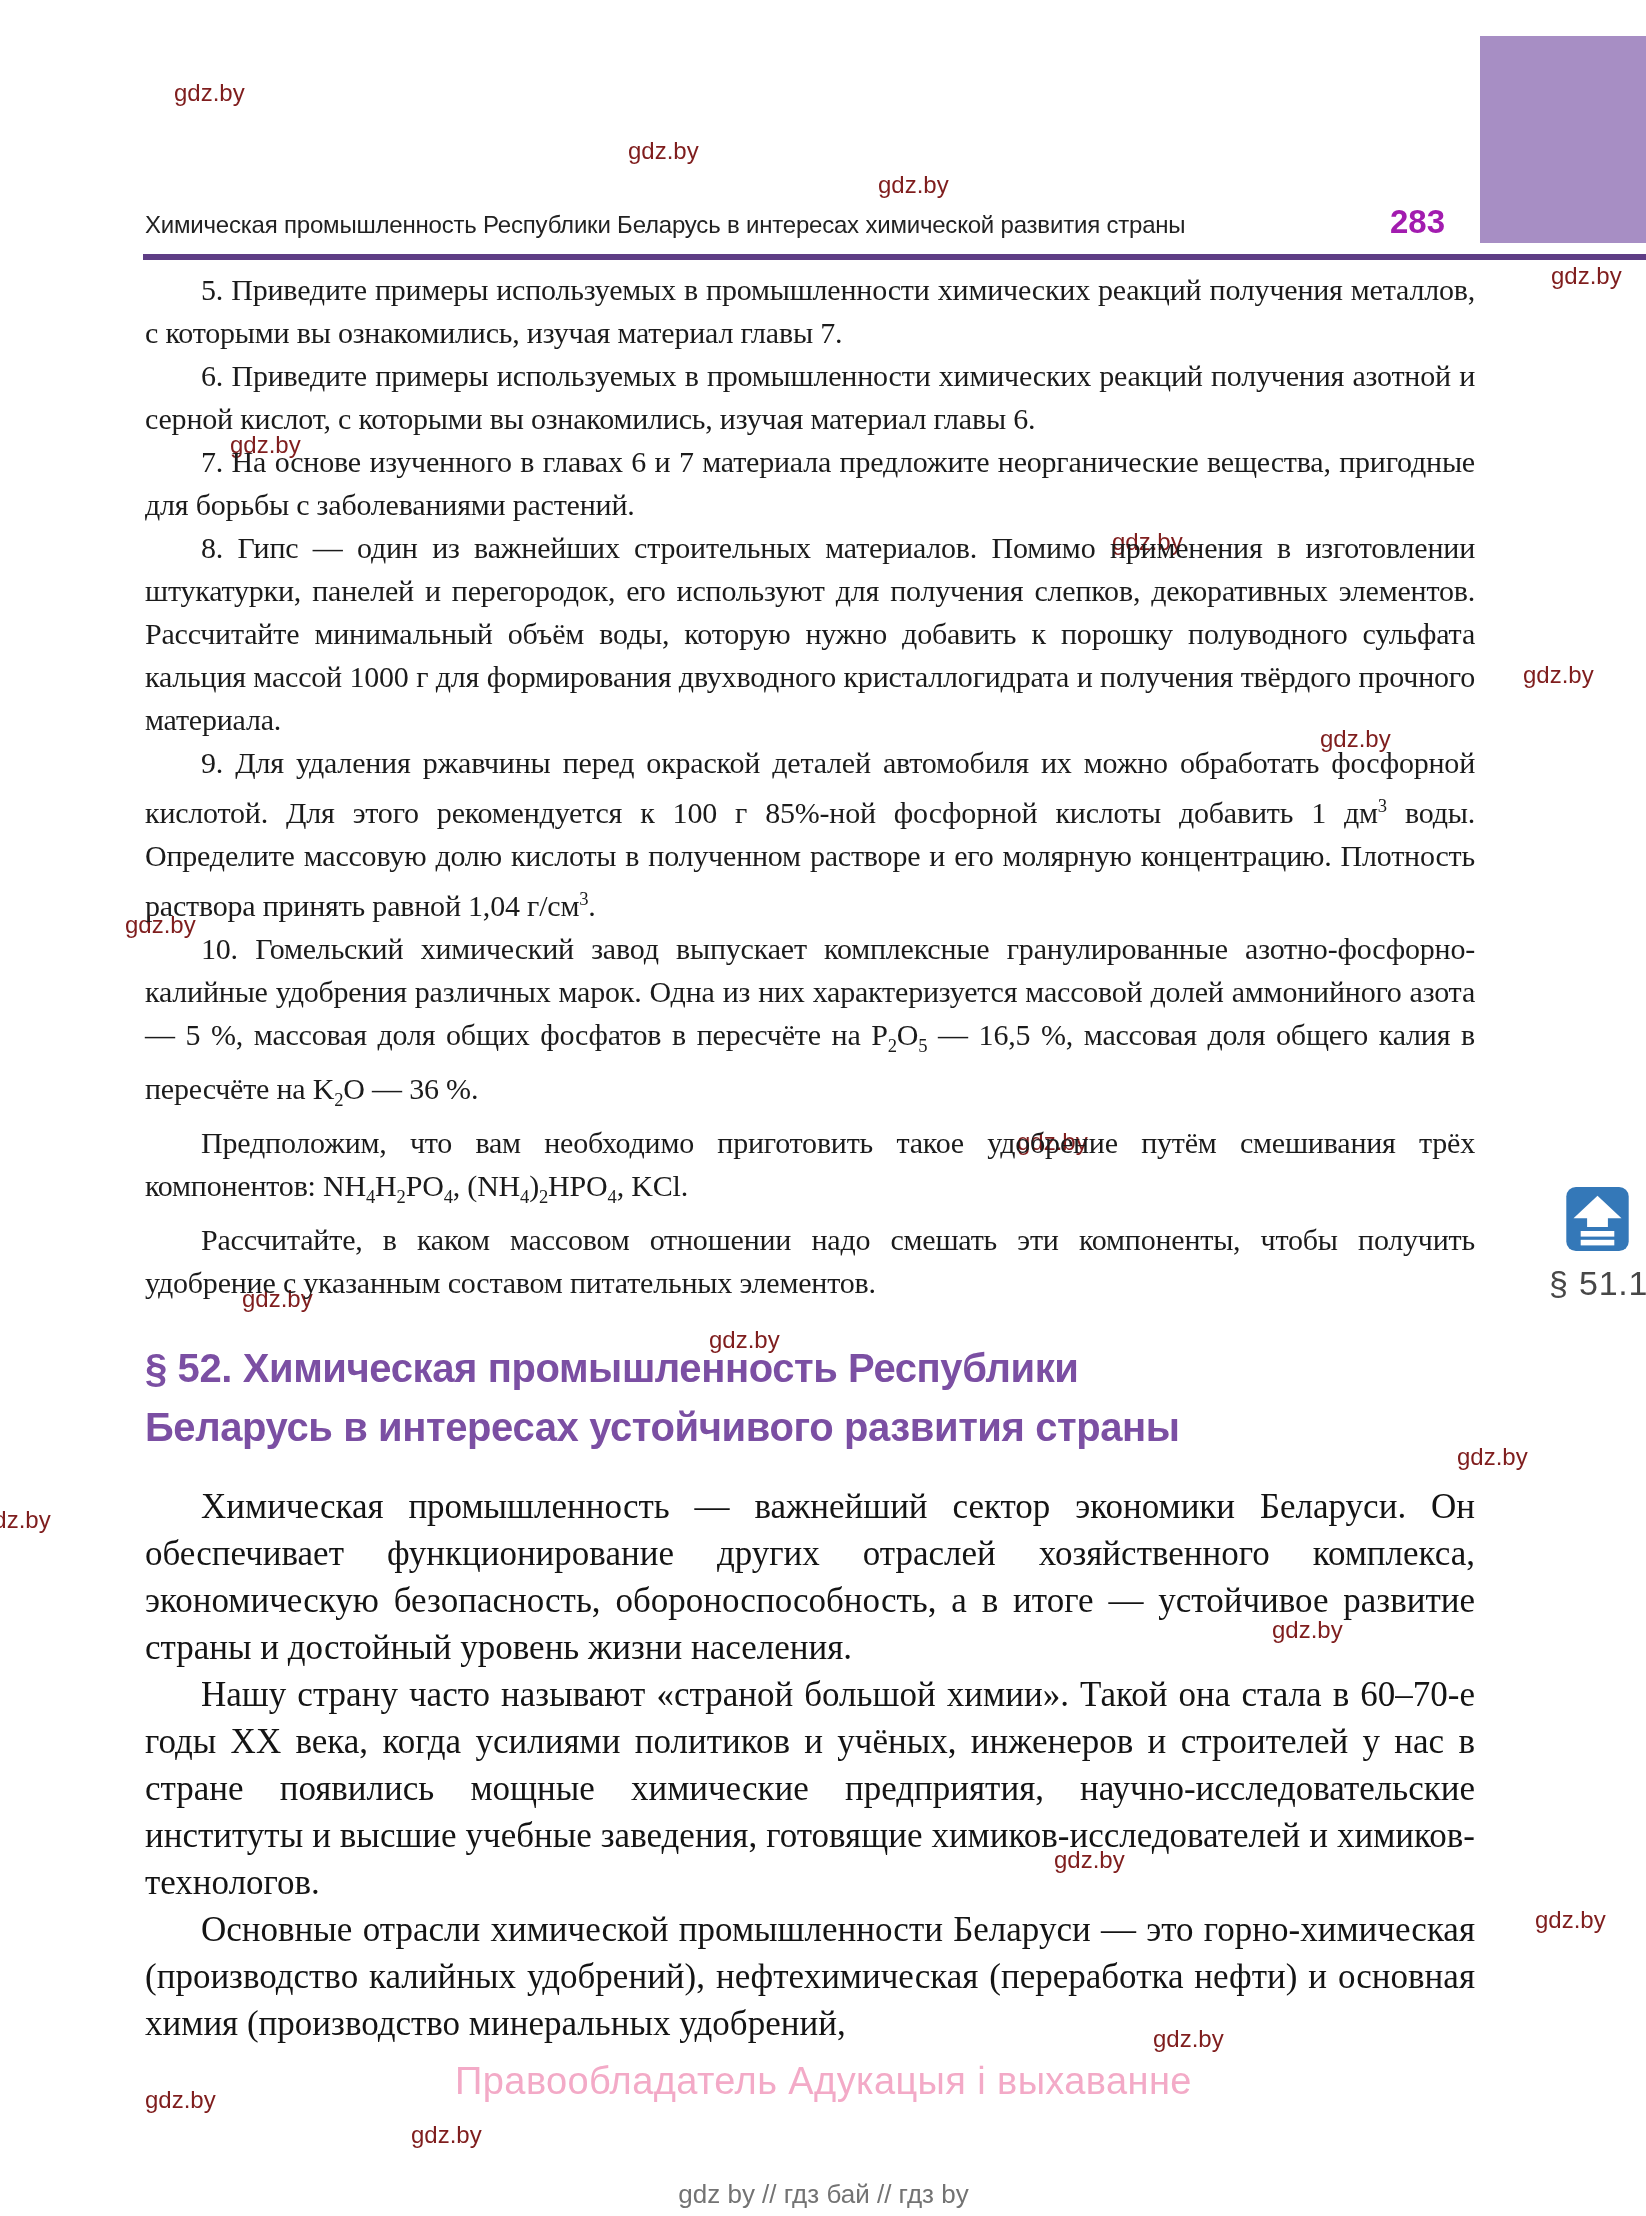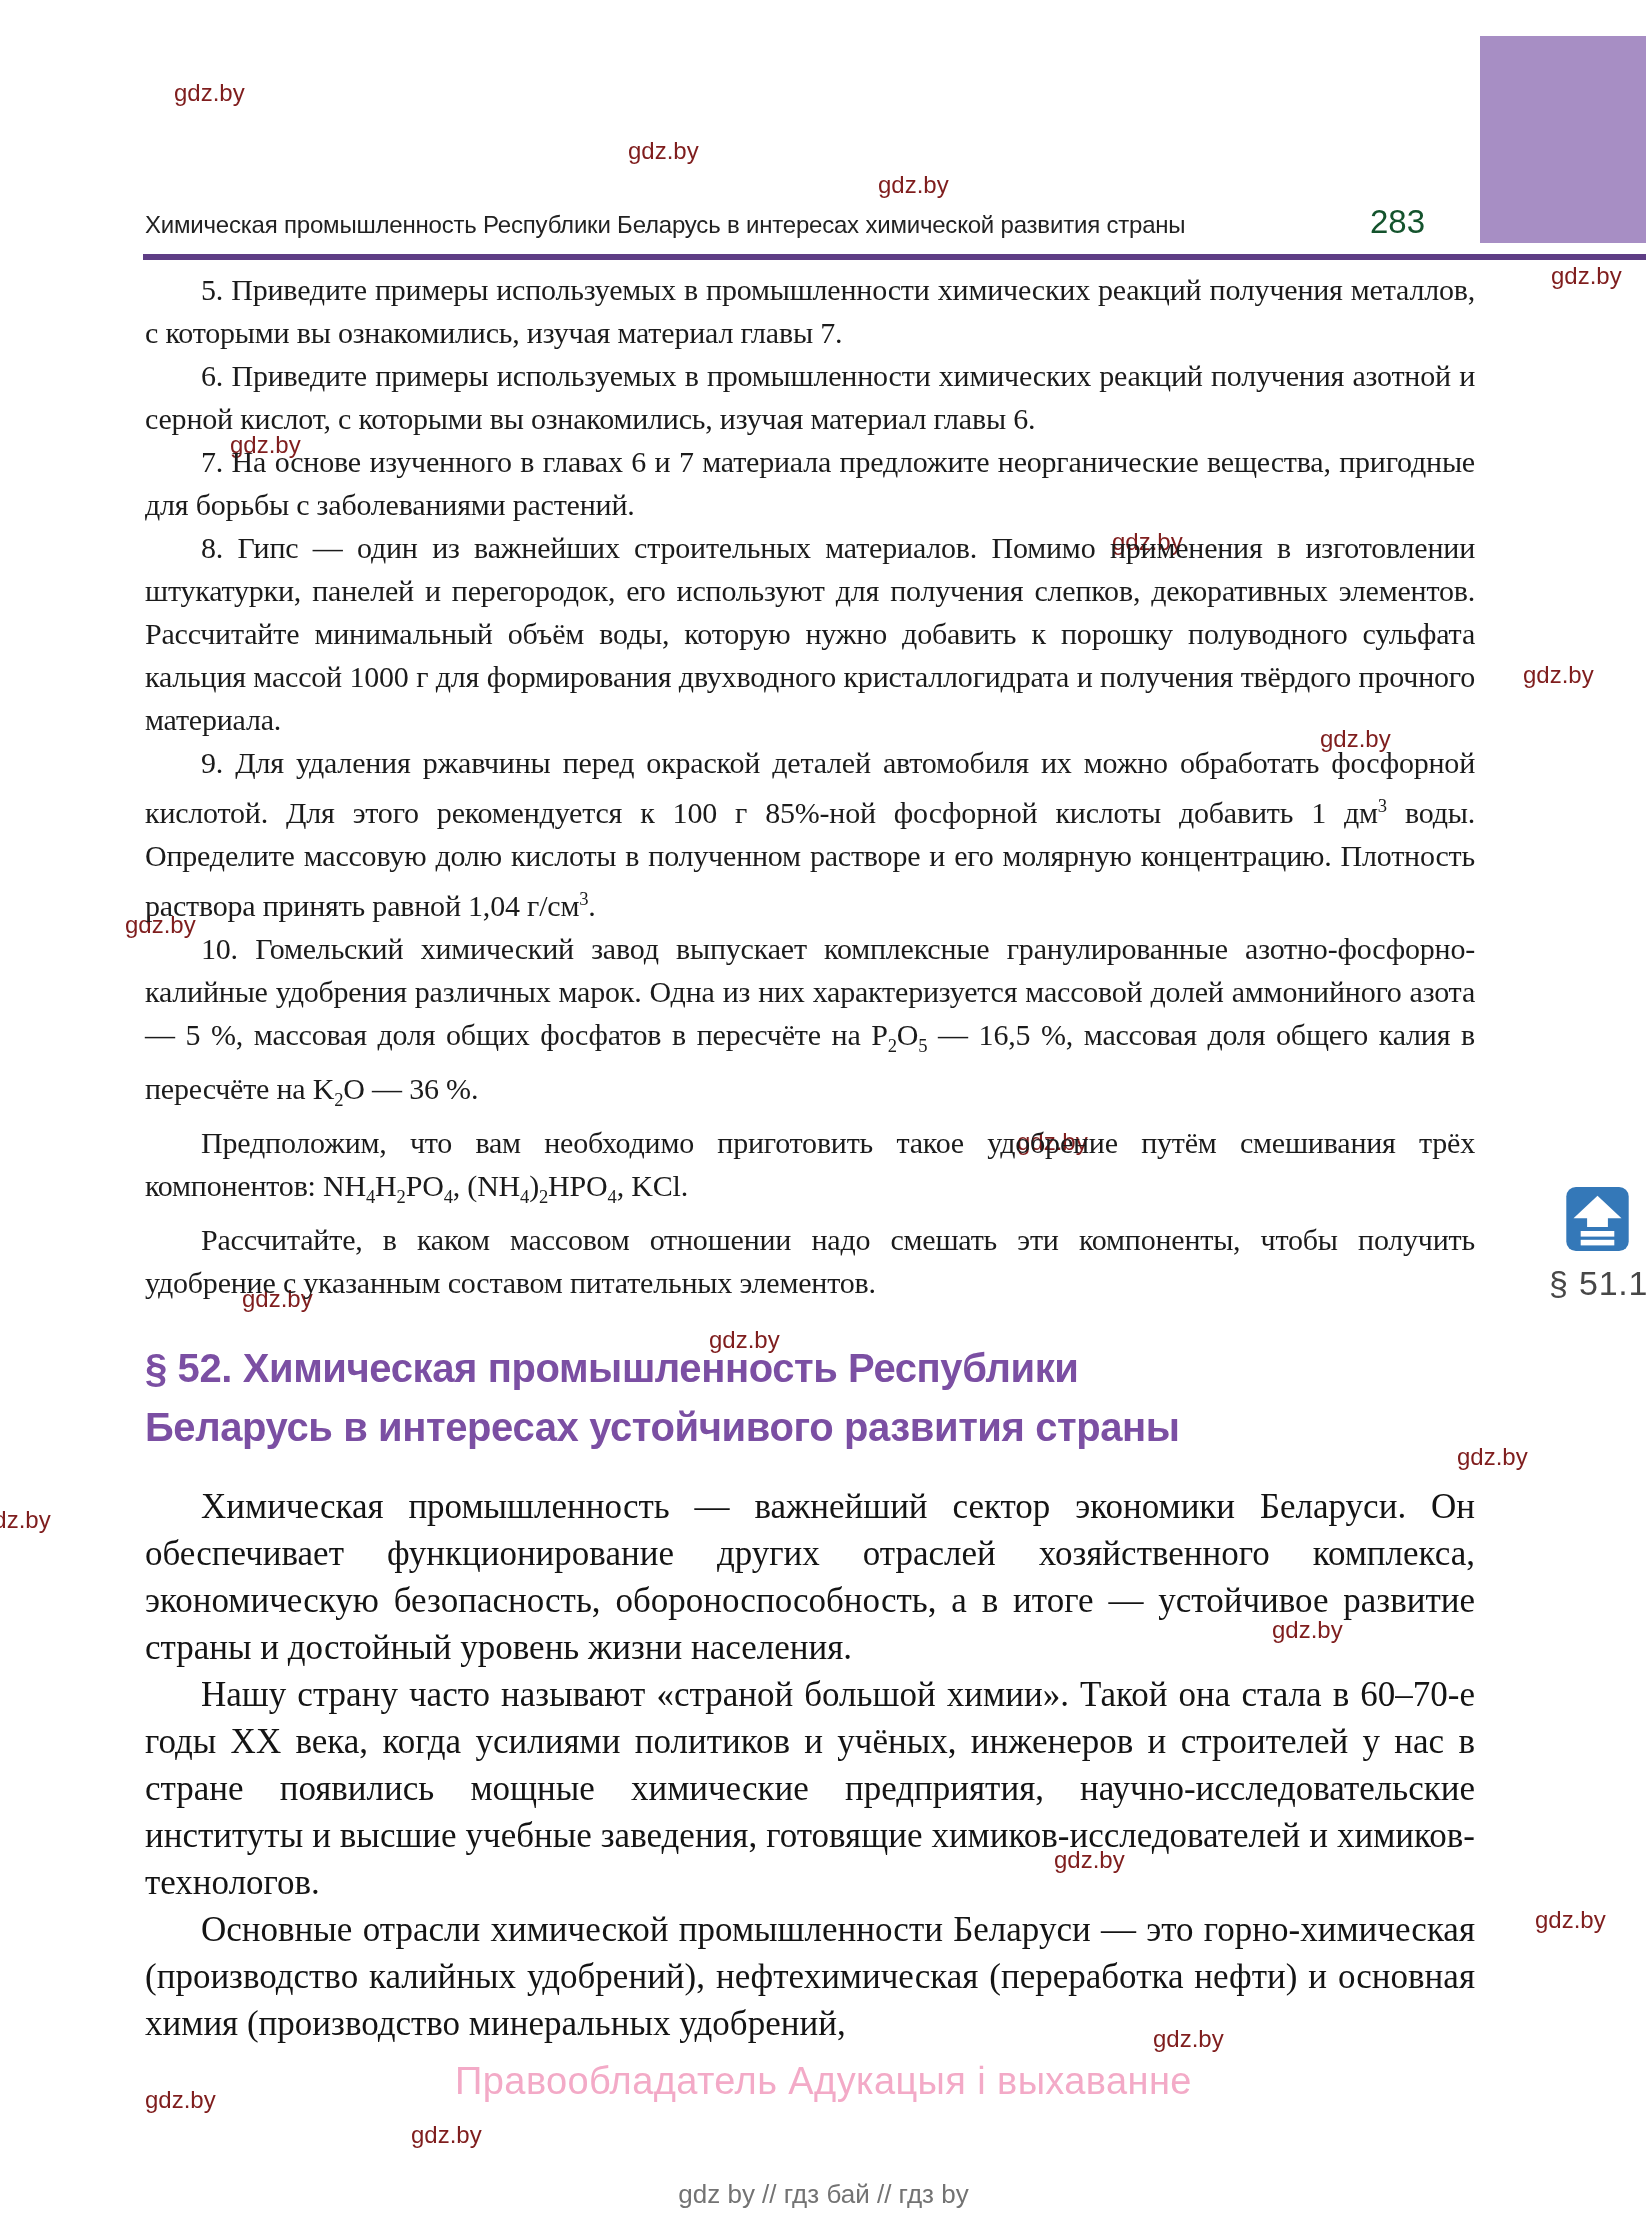--- a/index.html
+++ b/index.html
@@ -34,23 +34,23 @@
     left:145px;top:211px;
     width:1209px;
     font-size:24px;
     letter-spacing:-0.2px;
     color:#222222;
   }
   .page-number{
     position:absolute;
     left:1370px;top:203px;
     width:95px;
-    text-align:left;
-    font-size:33px;font-weight:normal;
-    color:#14532d;
+    text-align:center;
+    font-size:33px;font-weight:bold;
+    color:#a21caf;
   }
   .header-rule{
     position:absolute;
     left:143px;top:254px;
     width:1503px;height:6.4px;
     background:#5e3d85;
   }
   .problems{
     position:absolute;
     left:145px;top:268px;

